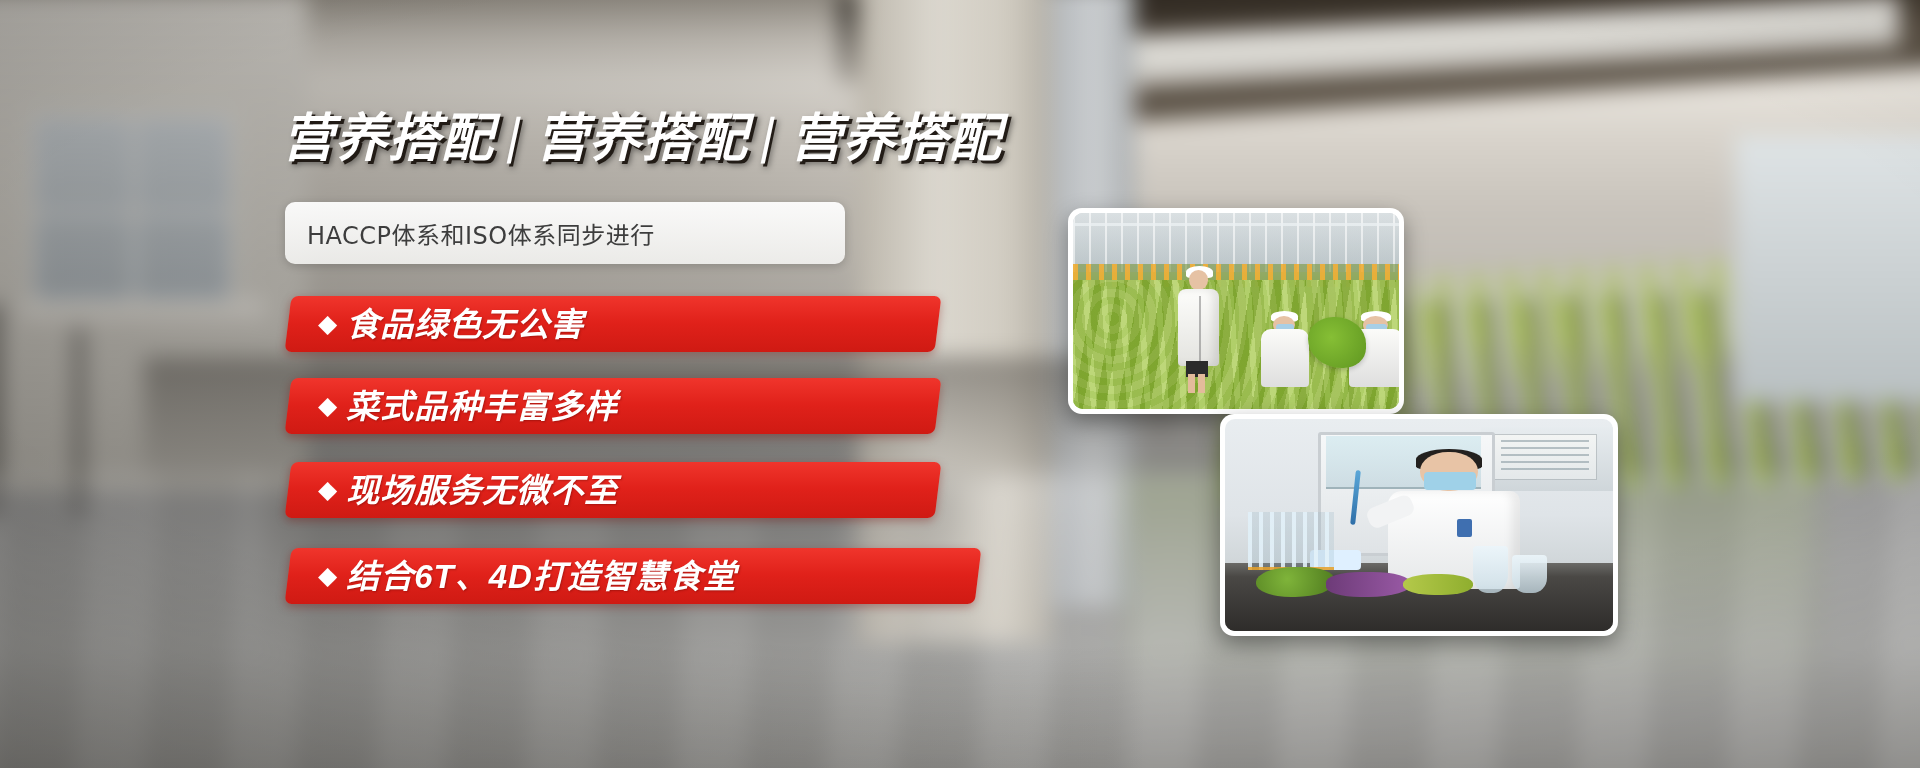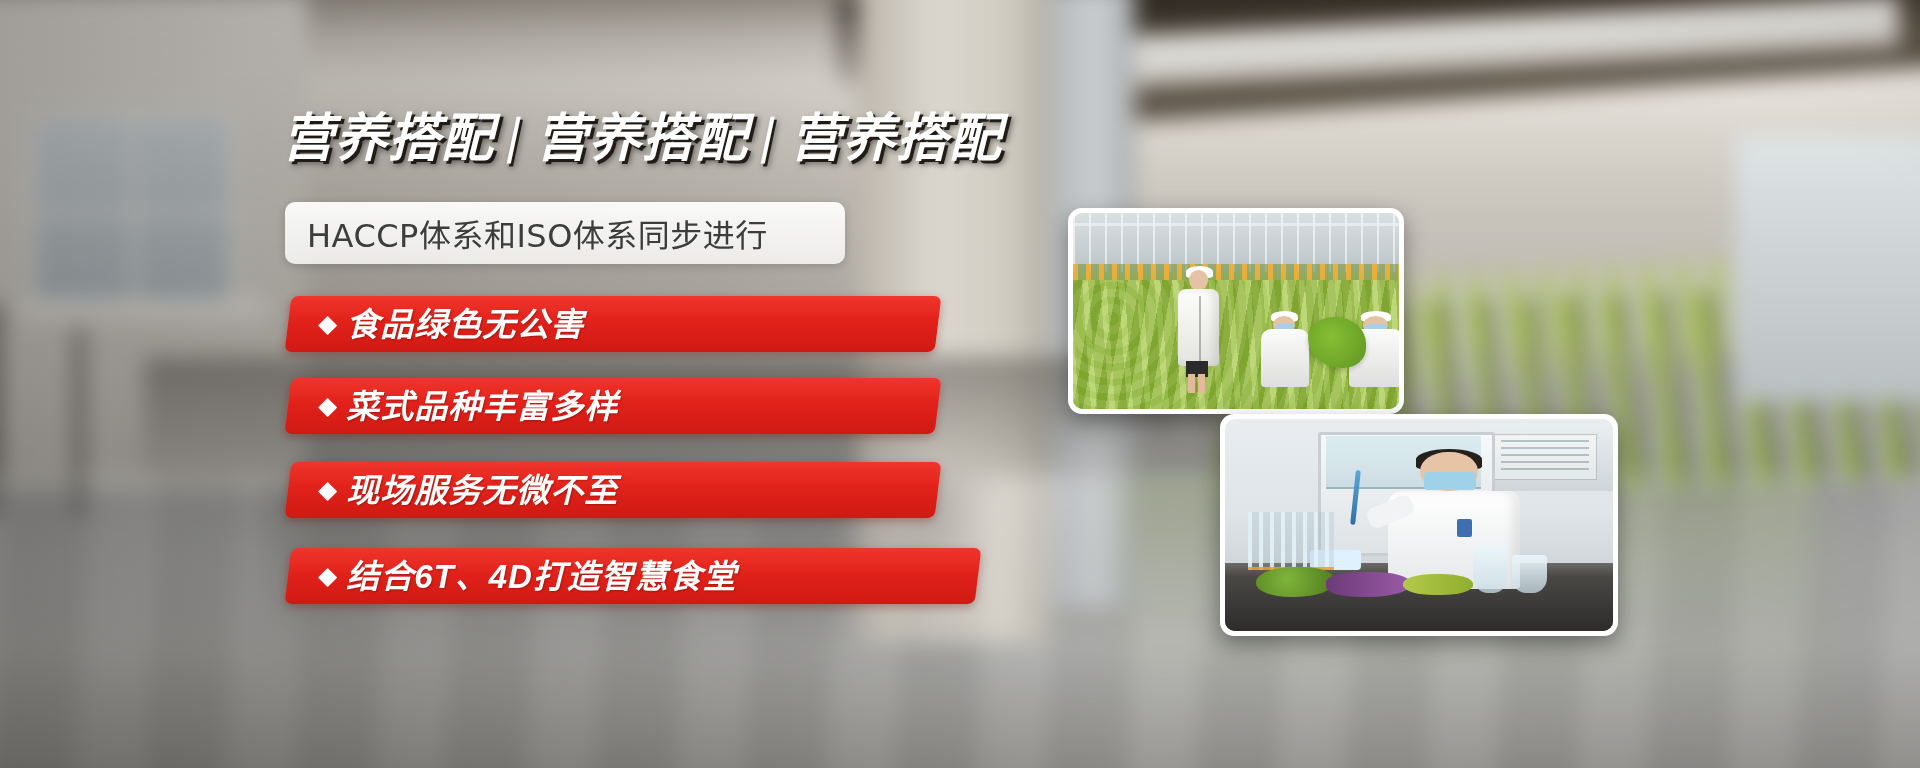--- a/index.html
+++ b/index.html
@@ -172,21 +172,21 @@
   .subbox{
     position:absolute;left:285px;top:202px;
     width:560px;height:62px;
     border-radius:10px;
     background:linear-gradient(180deg,rgba(255,255,255,.93),rgba(246,246,244,.86));
     box-shadow:0 2px 10px rgba(0,0,0,.18);
     display:flex;align-items:center;
   }
   .subbox span{
     padding-left:22px;
-    font-size:32px;color:#3d3d3d;letter-spacing:.5px;white-space:nowrap;
+    font-size:24px;color:#3d3d3d;letter-spacing:.5px;white-space:nowrap;
     font-family:"DejaVu Sans","Liberation Sans",sans-serif;
   }
 
   .bars{position:absolute;left:0;top:0;}
   .bar{
     position:absolute;
     height:56px;
     border-radius:7px;
     background:linear-gradient(180deg,#f0352c 0%,#e0211a 48%,#cf1a13 100%);
     box-shadow:0 3px 10px rgba(120,10,6,.35);

